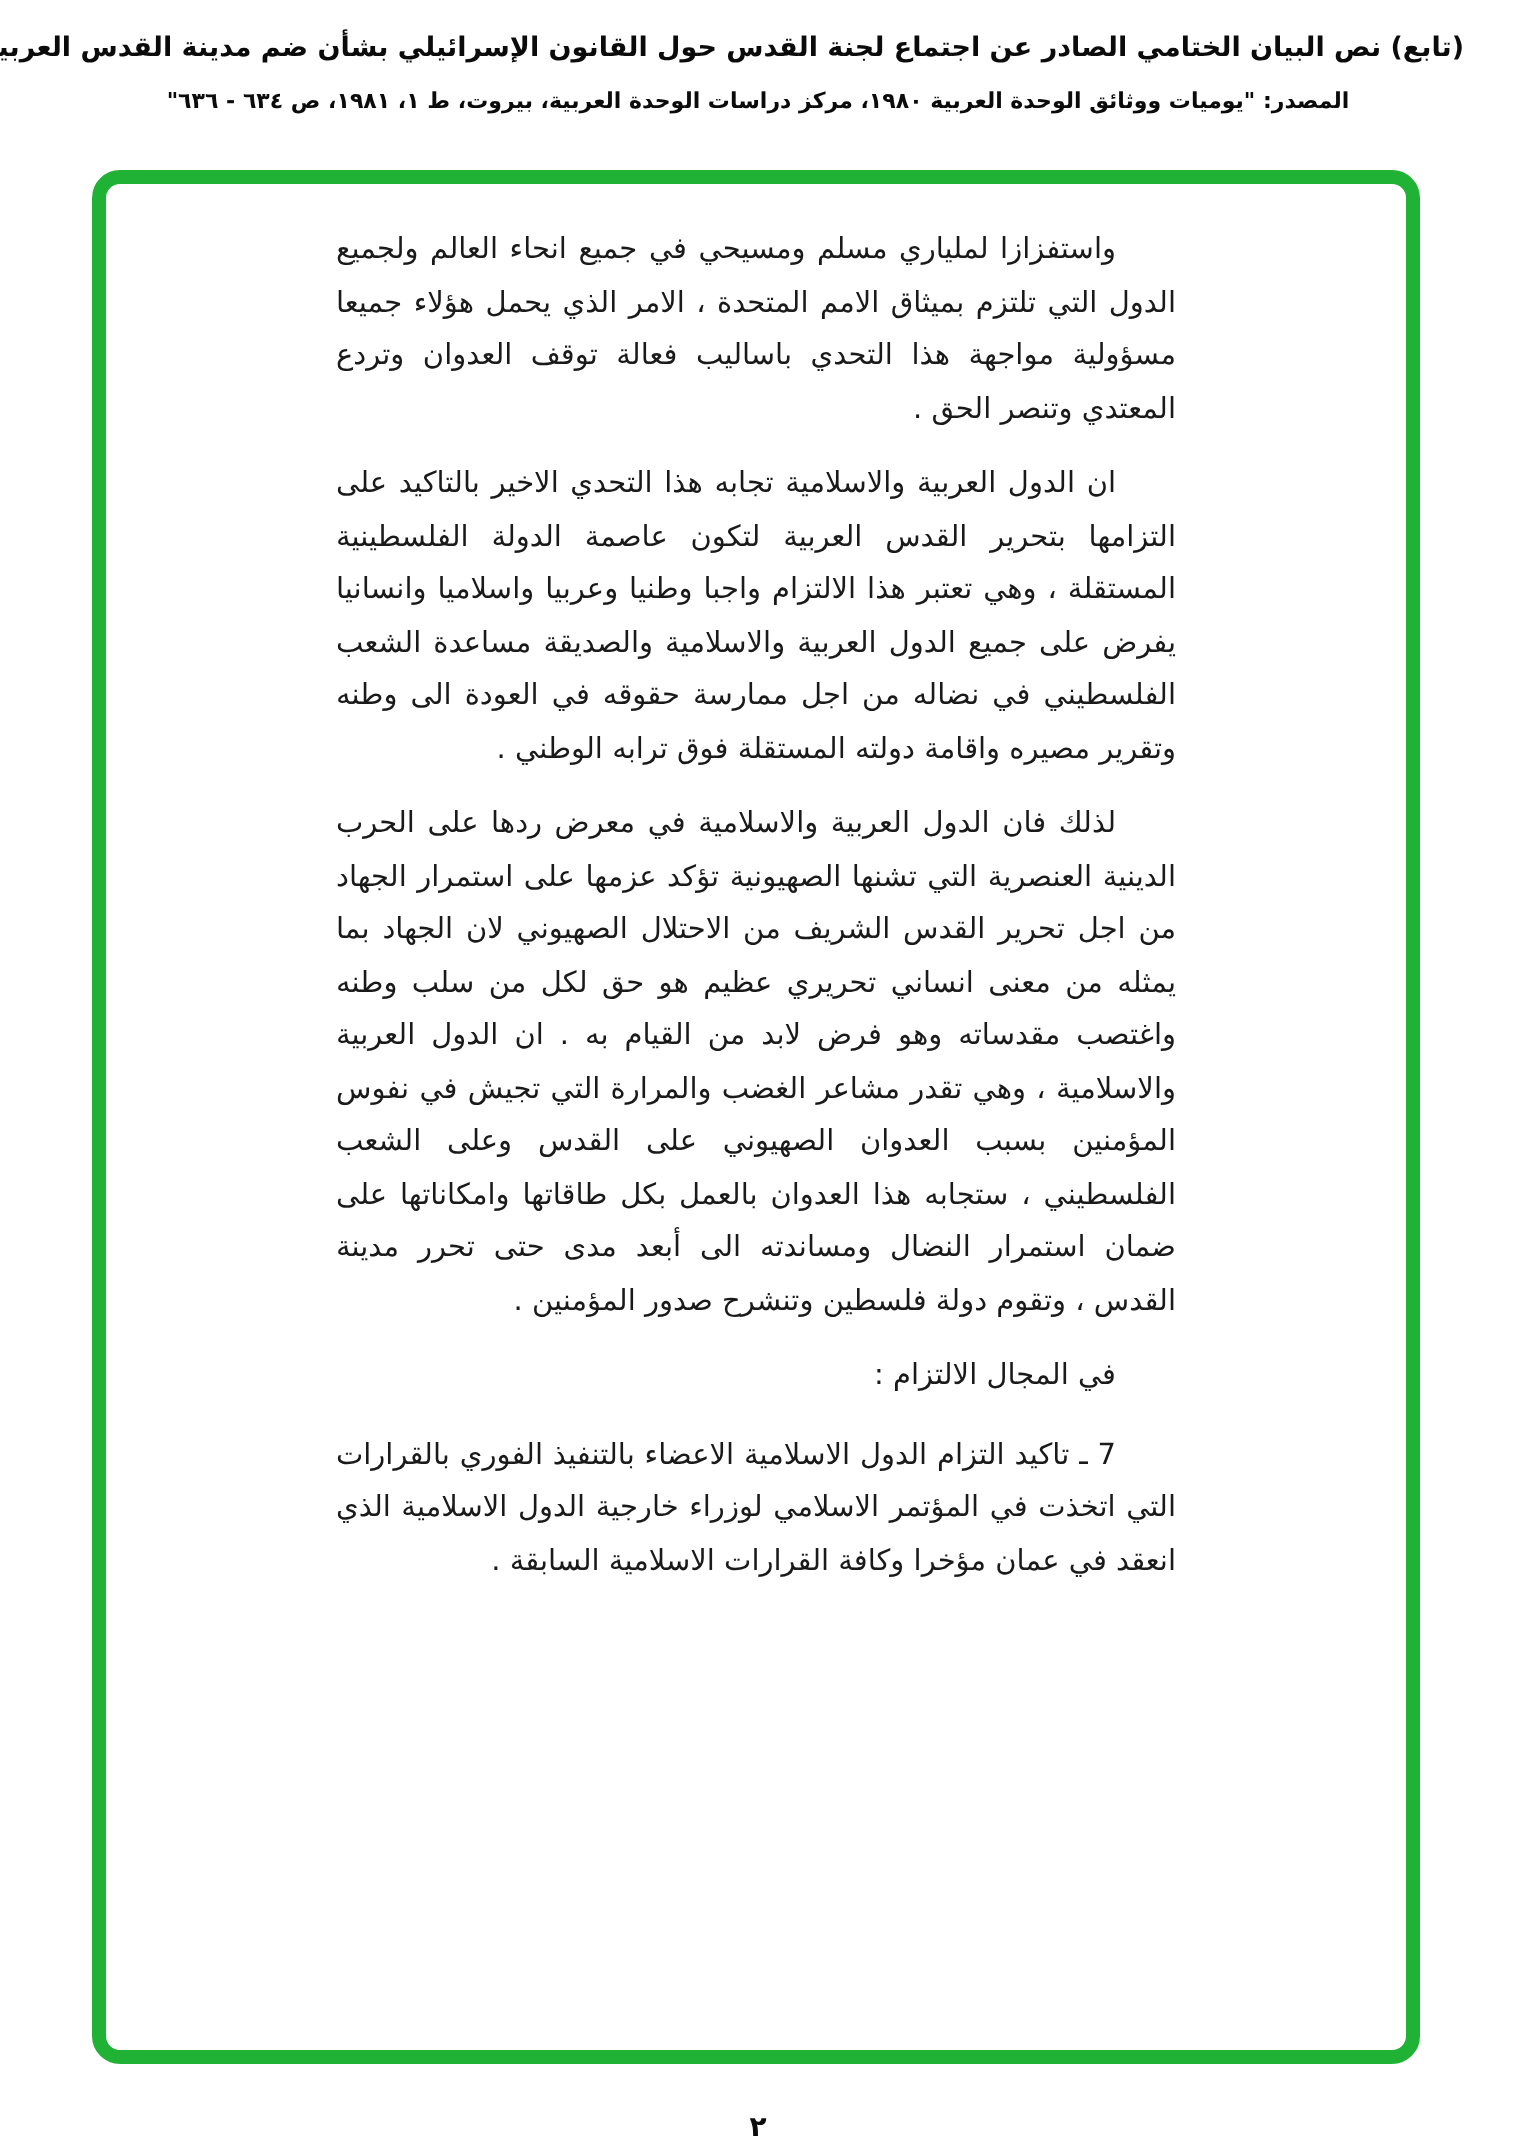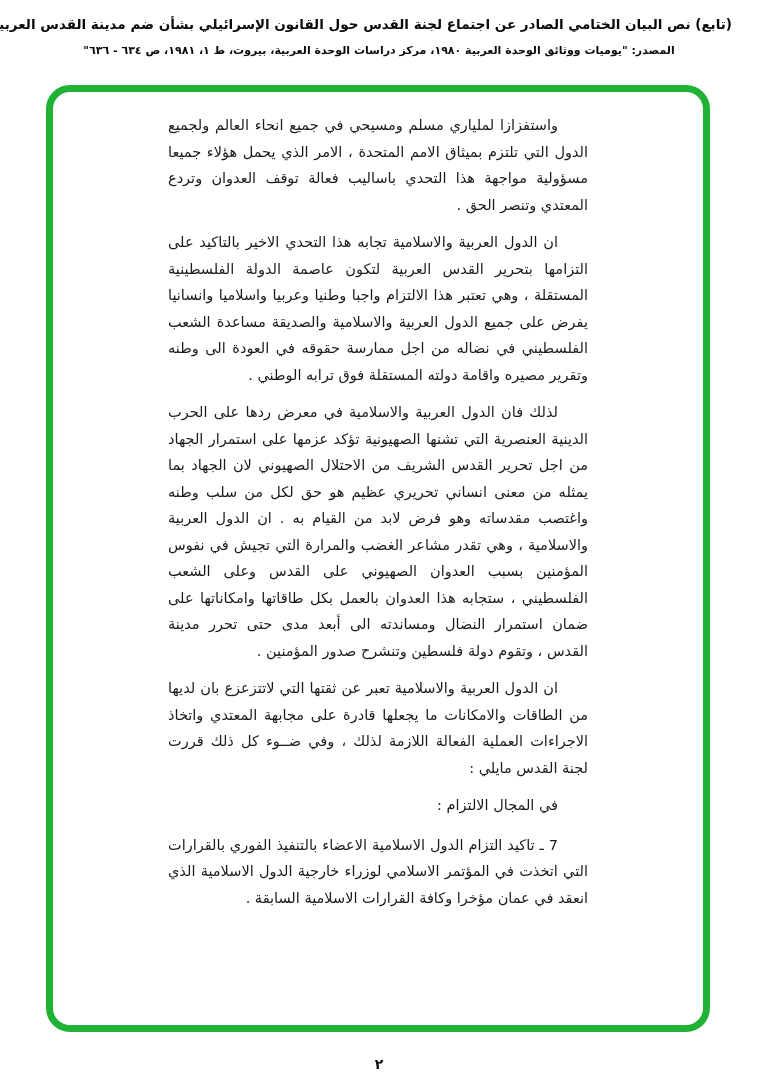--- a/index.html
+++ b/index.html
@@ -44,21 +44,21 @@
     white-space: nowrap;
   }
   .content-frame {
     position: absolute;
     left: 46px;
     top: 85px;
     width: 664px;
     height: 947px;
     box-sizing: border-box;
     border: 7px solid #1fb235;
-    border-radius: 24px;
+    border-radius: 14px;
     background: #ffffff;
     overflow: hidden;
   }
   .text-column {
     width: 420px;
     margin: 20px auto 0 auto;
     direction: rtl;
     text-align: justify;
     font-size: 14.5px;
     line-height: 26.5px;
@@ -92,21 +92,20 @@
   <div class="doc-header">
     <div class="doc-title">(تابع) نص البيان الختامي الصادر عن اجتماع لجنة القدس حول القانون الإسرائيلي بشأن ضم مدينة القدس العربية</div>
     <div class="doc-source">المصدر:  "يوميات ووثائق الوحدة العربية ١٩٨٠، مركز دراسات الوحدة العربية، بيروت، ط ١، ١٩٨١، ص ٦٣٤ - ٦٣٦"</div>
   </div>
 
   <div class="content-frame">
     <div class="text-column">
       <p>واستفزازا لملياري مسلم ومسيحي في جميع انحاء العالم ولجميع الدول التي تلتزم بميثاق الامم المتحدة ، الامر الذي يحمل هؤلاء جميعا مسؤولية مواجهة هذا التحدي باساليب فعالة توقف العدوان وتردع المعتدي وتنصر الحق .</p>
       <p>ان الدول العربية والاسلامية تجابه هذا التحدي الاخير بالتاكيد على التزامها بتحرير القدس العربية لتكون عاصمة الدولة الفلسطينية المستقلة ، وهي تعتبر هذا الالتزام واجبا وطنيا وعربيا واسلاميا وانسانيا يفرض على جميع الدول العربية والاسلامية والصديقة مساعدة الشعب الفلسطيني في نضاله من اجل ممارسة حقوقه في العودة الى وطنه وتقرير مصيره واقامة دولته المستقلة فوق ترابه الوطني .</p>
       <p>لذلك فان الدول العربية والاسلامية في معرض ردها على الحرب الدينية العنصرية التي تشنها الصهيونية تؤكد عزمها على استمرار الجهاد من اجل تحرير القدس الشريف من الاحتلال الصهيوني لان الجهاد بما يمثله من معنى انساني تحريري عظيم هو حق لكل من سلب وطنه واغتصب مقدساته وهو فرض لابد من القيام به .  ان الدول العربية والاسلامية ، وهي تقدر مشاعر الغضب والمرارة التي تجيش في نفوس المؤمنين بسبب العدوان الصهيوني على القدس وعلى الشعب الفلسطيني ، ستجابه هذا العدوان بالعمل بكل طاقاتها وامكاناتها على ضمان استمرار النضال ومساندته الى أبعد مدى حتى تحرر مدينة القدس ، وتقوم دولة فلسطين وتنشرح صدور المؤمنين .</p>
-      <p>ان الدول العربية والاسلامية تعبر عن ثقتها التي لاتتزعزع بان لديها من الطاقات والامكانات ما يجعلها قادرة على مجابهة المعتدي واتخاذ الاجراءات العملية الفعالة اللازمة لذلك ، وفي ضــوء كل ذلك قررت لجنة القدس مايلي :</p>
       <div class="section-heading">في المجال الالتزام :</div>
       <p>7 ـ تاكيد التزام الدول الاسلامية الاعضاء بالتنفيذ الفوري بالقرارات التي اتخذت في المؤتمر الاسلامي لوزراء خارجية الدول الاسلامية الذي انعقد في عمان مؤخرا وكافة القرارات الاسلامية السابقة .</p>
     </div>
   </div>
 
   <div class="page-footer">
     <span>٢</span>
   </div>
 
 </div>

